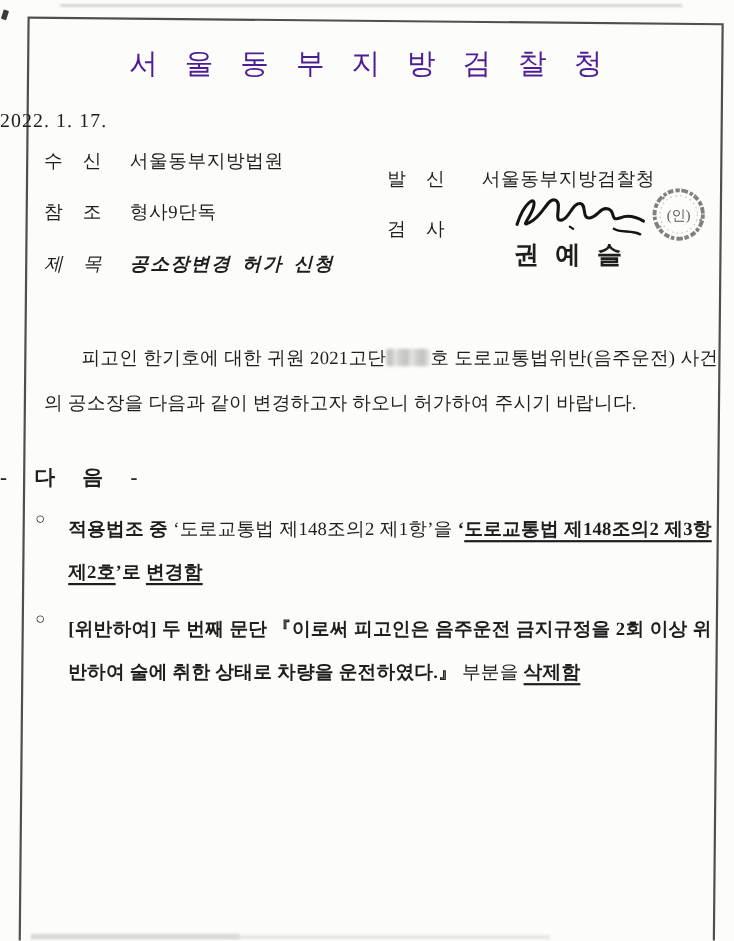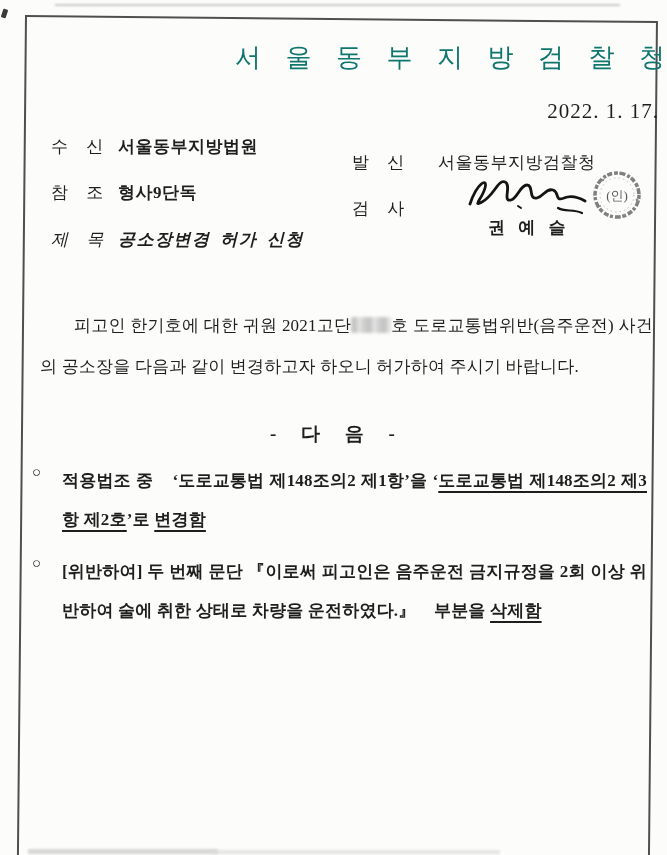--- a/index.html
+++ b/index.html
@@ -16,54 +16,54 @@
   .bottom-smudge1{top:849px;left:28px;width:190px;height:5px;background:#cfcfcf;filter:blur(1px);opacity:.8;}
   .bottom-smudge2{top:850px;left:210px;width:290px;height:4px;background:#dedede;filter:blur(1.2px);opacity:.7;}
   
   .page-border{
     top:15px;left:25px;width:633px;height:880px;
     border:2px solid #4f4f4f;
     transform:rotate(0.55deg);transform-origin:top left;
     box-sizing:border-box;
   }
   .doc-title{
-    top:40px;left:0;width:667px;text-align:right;
+    top:40px;left:0;width:667px;text-align:center;
     font-size:26px;font-weight:500;word-spacing:14px;letter-spacing:2px;
-    color:#0f766e;
+    color:#4c1d95;
   }
-  .doc-date{top:99px;left:0;width:625px;text-align:right;font-size:21px;letter-spacing:1px;margin-left:34px;}
+  .doc-date{top:99px;left:0;width:625px;text-align:left;font-size:18px;letter-spacing:1px;}
   .hdr-label{font-size:17px;word-spacing:12px;letter-spacing:1px;}
   .hdr-value{font-size:17px;letter-spacing:0.5px;}
   .row1{top:135px;} .row2{top:181px;} .row3{top:228px;font-style:italic;}
-  .c1{left:51px;} .c2{left:118px;font-weight:bold;} .c3{left:352px;margin-top:16px;} .c4{left:438px;margin-top:16px;}
+  .c1{left:40px;} .c2{left:118px;} .c3{left:352px;margin-top:16px;} .c4{left:438px;margin-top:16px;}
   .subject{font-weight:700;word-spacing:4px;letter-spacing:1.5px;}
   .signature{top:170px;left:460px;width:132px;height:50px;}
   .seal{top:168px;left:590px;width:54px;height:54px;opacity:.85;}
-  .prosecutor-name{top:216px;left:488px;font-size:17px;font-weight:700;word-spacing:9px;}
+  .prosecutor-name{top:216px;left:467px;font-size:23px;font-weight:700;word-spacing:9px;}
   .body-par{
     top:288px;left:40px;width:613px;
     font-size:17px;line-height:41px;text-align:justify;text-indent:34px;
     letter-spacing:0.2px;
   }
   .redaction{
     display:inline-block;width:40px;height:16px;vertical-align:-2px;
     background:repeating-linear-gradient(90deg,#b9b9b9 0 6px,#d9d9d9 6px 11px,#c4c4c4 11px 15px);
     filter:blur(1.6px);border-radius:2px;opacity:.8;
   }
   .section-heading{
-    top:421px;left:0;width:667px;text-align:center;
+    top:421px;left:0;width:667px;text-align:left;
     font-size:19px;font-weight:700;word-spacing:16px;letter-spacing:2px;
   }
   .items{top:461px;left:32px;width:615px;}
   .item{display:flex;align-items:flex-start;}
   .item + .item{margin-top:13px;}
   .marker{width:30px;flex:0 0 30px;font-size:15px;padding-top:3px;}
   .item-text{flex:1;font-size:17px;line-height:39px;text-align:justify;letter-spacing:0.2px;}
   .b{font-weight:700;}
-  .r{font-weight:700;margin-left:14px;}
+  .r{font-weight:400;}
   .u{text-decoration:underline;text-decoration-thickness:1.5px;text-underline-offset:5px;}
 </style>
 </head>
 <body>
 
 <div class="abs top-edge-line"></div>
 <div class="abs corner-speck"></div>
 <div class="abs page-border"></div>
 
 <div class="abs doc-title">서 울 동 부 지 방 검 찰 청</div>

